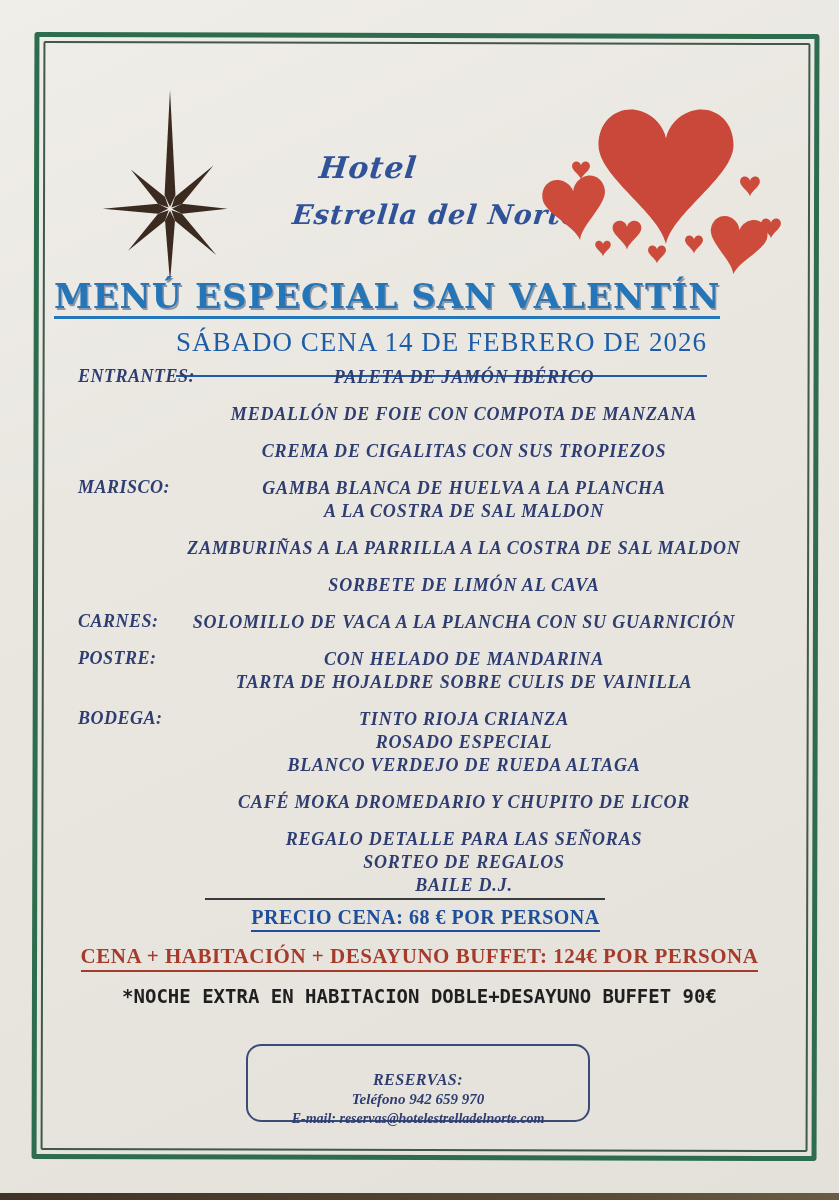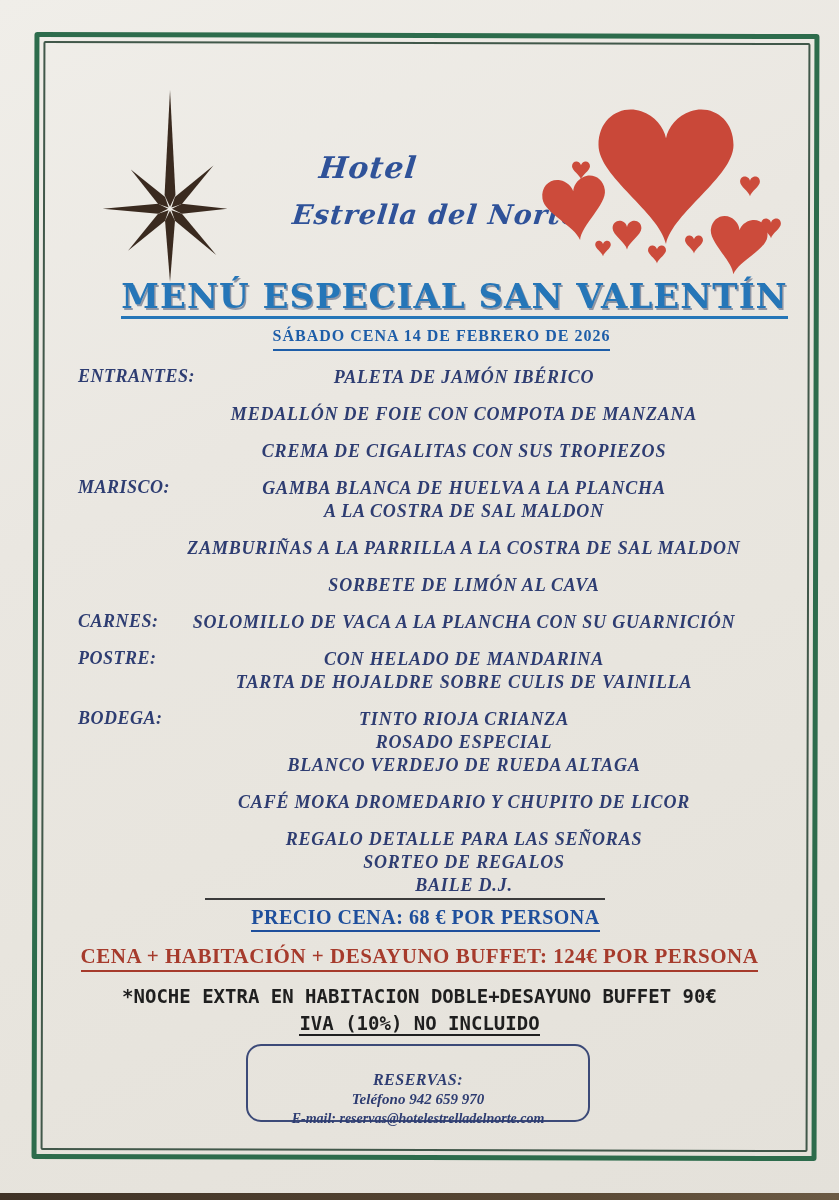--- a/index.html
+++ b/index.html
@@ -22,31 +22,31 @@
   
   .logo-star{position:absolute;left:92px;top:86px;}
   .hotel-script{
     position:absolute;left:295px;top:150px;width:300px;
     font-family:"DejaVu Serif", serif;font-style:italic;font-weight:700;
     color:#2f5299;transform:skewX(-6deg);
   }
   .hotel-script .l1{font-size:30px;margin-left:22px;letter-spacing:1px;}
   .hotel-script .l2{font-size:27px;margin-top:14px;letter-spacing:1px;}
   .hearts-deco{position:absolute;left:533px;top:101px;}
-  .title-wrap{position:absolute;left:0;right:0;top:279px;text-align:center;padding-left:70px;}
+  .title-wrap{position:absolute;left:0;right:0;top:279px;padding-left:54px;}
   .title{
     display:inline-block;font-family:"DejaVu Serif", serif;font-weight:700;
     font-size:34px;letter-spacing:1px;color:#2576b8;
     text-shadow:1.5px 1.5px 0 rgba(28,48,88,0.45);
     border-bottom:3px solid #2576b8;padding-bottom:1px;line-height:1.05;
   }
   .subtitle-wrap{position:absolute;left:0;right:0;top:327px;text-align:center;padding-left:44px;}
   .subtitle{
-    display:inline-block;font-weight:700;font-size:16px;letter-spacing:1px;
-    color:#1d5da8;border-bottom:2px solid #1d5da8;padding-bottom:4px;
+    display:inline-block;font-weight:400;font-size:27px;letter-spacing:1px;
+    color:#1d5da8;border-bottom:2px solid #1d5da8;padding-bottom:17px;
   }
   
   .menu{position:absolute;left:0;right:0;top:366px;}
   .menu-row{position:relative;text-align:center;padding:0 6px 0 95px;margin-bottom:14px;}
   .menu-label{
     position:absolute;left:78px;top:0;font-style:italic;font-weight:700;
     font-size:18px;color:#2e3d72;letter-spacing:0.5px;
   }
   .menu-line{
     font-style:italic;font-weight:700;font-size:18px;line-height:23px;
@@ -191,23 +191,20 @@
 
   <div class="sep-line"></div>
 
   <div class="price-dinner">
     <span>PRECIO CENA: 68 € POR PERSONA</span>
   </div>
   <div class="price-package">
     <span>CENA + HABITACIÓN + DESAYUNO BUFFET: 124€ POR PERSONA</span>
   </div>
   <div class="price-extra">*NOCHE EXTRA EN HABITACION DOBLE+DESAYUNO BUFFET 90€</div>
-  <div class="price-tax">
-    <span>IVA (10%)  NO INCLUIDO</span>
-  </div>
 
   <div class="reservas-box">
     <div class="rh">RESERVAS:</div>
     <div class="rp">Teléfono 942 659 970</div>
     <div class="re">E-mail: reservas@hotelestrelladelnorte.com</div>
   </div>
 
   <div class="photo-edge"></div>
 </div>
 

